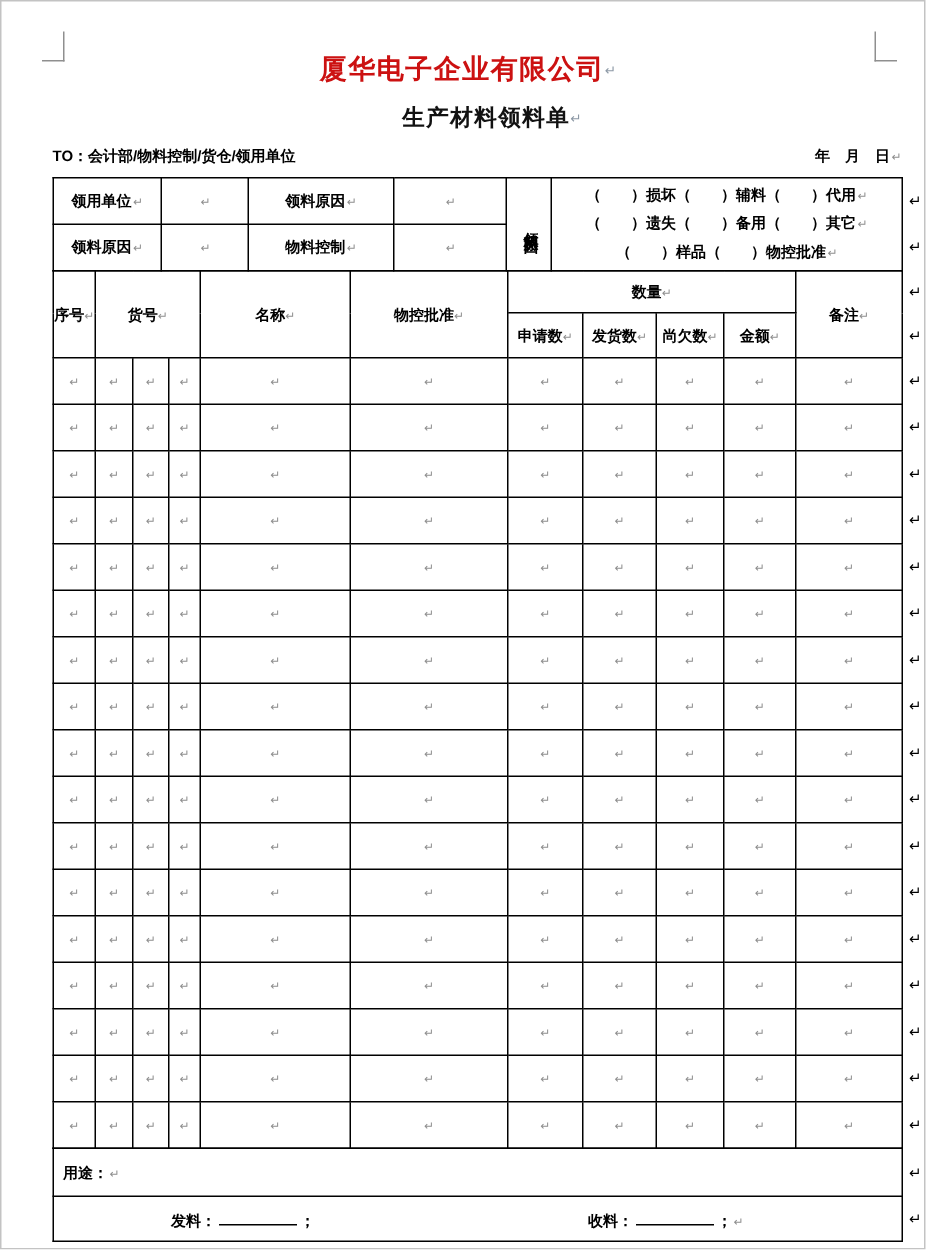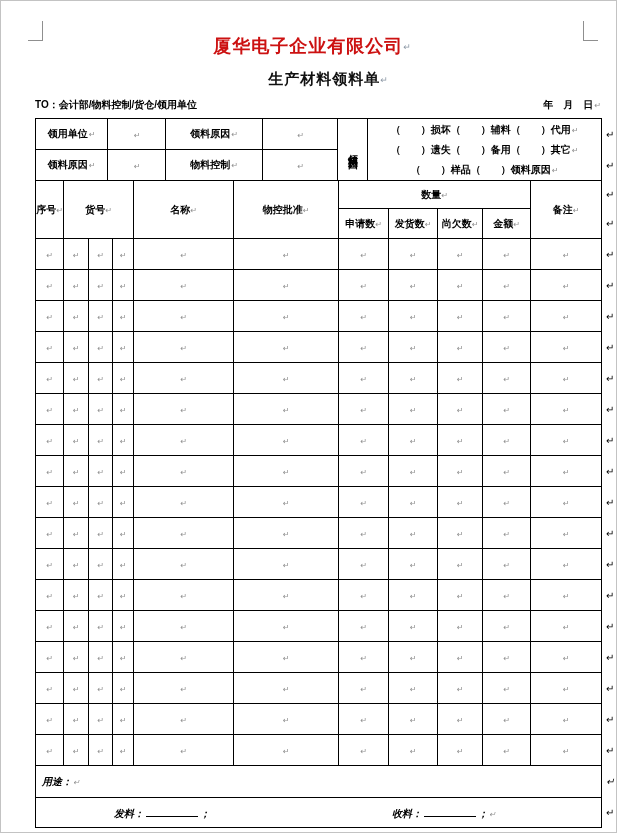--- a/index.html
+++ b/index.html
@@ -26,24 +26,24 @@
   td{border:1px solid #000;padding:0;font-size:10px;font-weight:bold;text-align:center;vertical-align:middle;overflow:hidden;}
   td.rowmark{border:none;text-align:left;padding-left:4px;font-weight:normal;}
   .m{font-size:8px;color:#8f8f8f;font-weight:normal;margin-left:1px;}
   .infobox tr{height:31px;}
   .vert{writing-mode:vertical-rl;text-orientation:upright;letter-spacing:2px;font-size:10px;line-height:28px;}
   .reasons div{line-height:19px;font-size:10px;}
   .ghead tr.h1{height:28px;}
   .ghead tr.h2{height:30px;}
   .grid tr{height:31px;}
   .grid td .m{margin:0;}
-  .futable tr.purpose{height:32px;font-style:italic;}
+  .futable tr.purpose{height:32px;}
   .futable tr.sign{height:30px;}
   td.purpose-cell{text-align:left;padding-left:6px;}
-  td.sign-cell{position:relative;text-align:right;font-style:italic;}
+  td.sign-cell{position:relative;text-align:right;}
   .sign-item{position:absolute;top:50%;transform:translateY(-50%);white-space:nowrap;}
   .sign-item.left{left:78px;}
   .sign-item.right{left:356px;}
   .uline{display:inline-block;width:52px;border-bottom:1px solid #000;height:11px;margin:0 2px;}
 </style>
 </head>
 <body>
 
 <div class="page">
 
@@ -75,21 +75,21 @@
       <tbody>
           <tr>
         <td><span>领用单位</span><span class="m">↵</span></td>
         <td><span class="m">↵</span></td>
         <td><span>领料原因</span><span class="m">↵</span></td>
         <td><span class="m">↵</span></td>
         <td class="vert" rowspan="2"><span>领料原因</span></td>
         <td class="reasons" rowspan="2">
           <div><span>（　　）损坏（　　）辅料（　　）代用</span><span class="m">↵</span></div>
           <div><span>（　　）遗失（　　）备用（　　）其它</span><span class="m">↵</span></div>
-          <div><span>（　　）样品（　　）领料原因</span><span class="m">↵</span></div>
+          <div><span>（　　）样品（　　）物控批准</span><span class="m">↵</span></div>
         </td>
         <td class="rowmark">↵</td>
       </tr>
       <tr>
         <td><span>领料原因</span><span class="m">↵</span></td>
         <td><span class="m">↵</span></td>
         <td><span>物料控制</span><span class="m">↵</span></td>
         <td><span class="m">↵</span></td>
         <td class="rowmark">↵</td>
       </tr>

